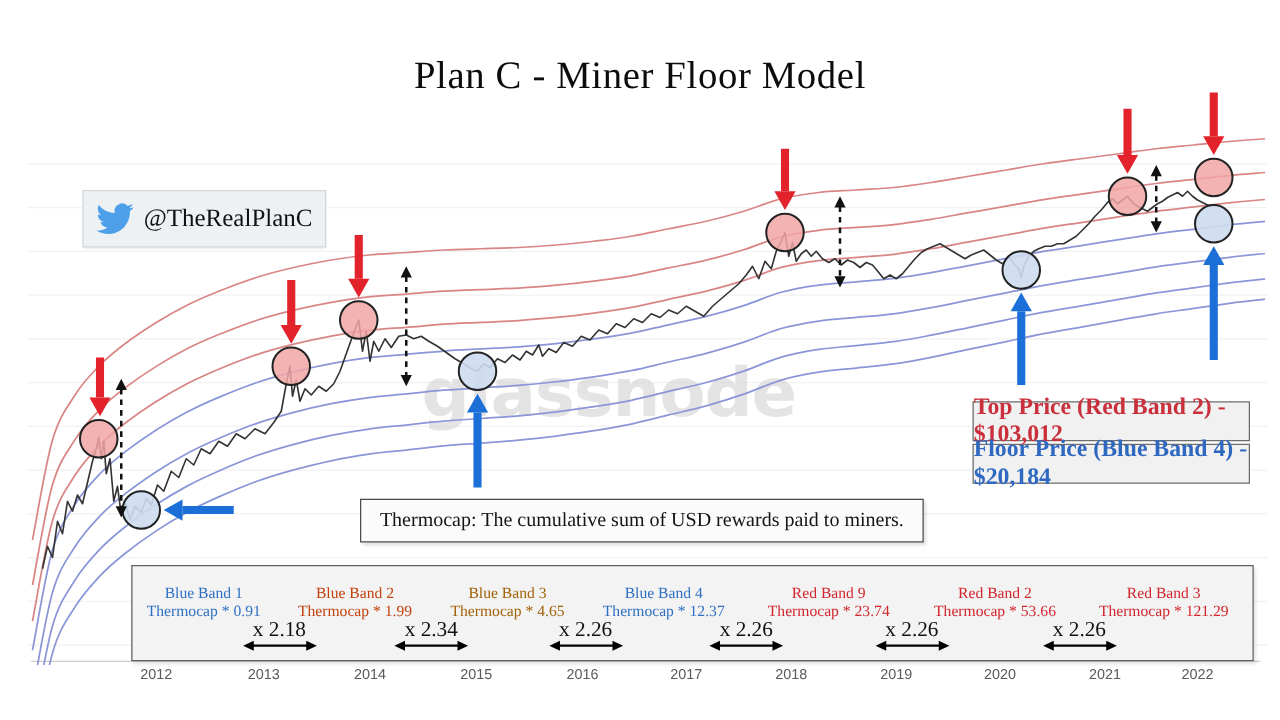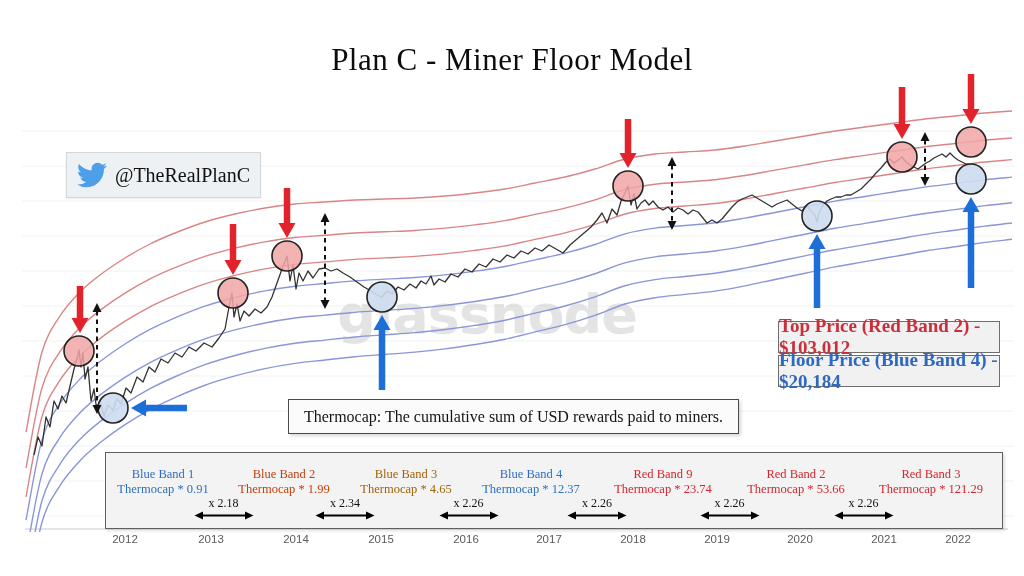--- a/index.html
+++ b/index.html
@@ -20,21 +20,21 @@
          display:flex;align-items:center;justify-content:center;
          font-size:19px;font-weight:600;}
   .price-box.floor{margin-top:2px;}
   .price-box.top{color:#c9303c;}
   .price-box.floor{color:#2f68c0;}
   .legend-box{position:absolute;left:105px;top:452px;width:896px;height:75px;
          background:#f3f3f3;border:1.5px solid #5f5f5f;box-shadow:2px 2px 3px rgba(0,0,0,0.12);}
   .legend-cell{position:absolute;top:14px;transform:translateX(-50%);text-align:center;
          font-size:12.5px;line-height:15px;white-space:nowrap;}
   .legend-gap{position:absolute;top:44px;transform:translateX(-50%);text-align:center;
-         font-size:12px;color:#111;line-height:13px;white-space:nowrap;}
+         font-size:17px;color:#111;line-height:13px;white-space:nowrap;}
   .watermark-text{font-family:"DejaVu Sans","Liberation Sans",sans-serif;font-weight:bold;
          letter-spacing:-1px;}
   .tick-label{font-family:"Liberation Sans","DejaVu Sans",sans-serif;}
 </style>
 </head>
 <body>
 
 <div id="page">
 
   <svg id="chart" viewBox="0 0 1024 576">

